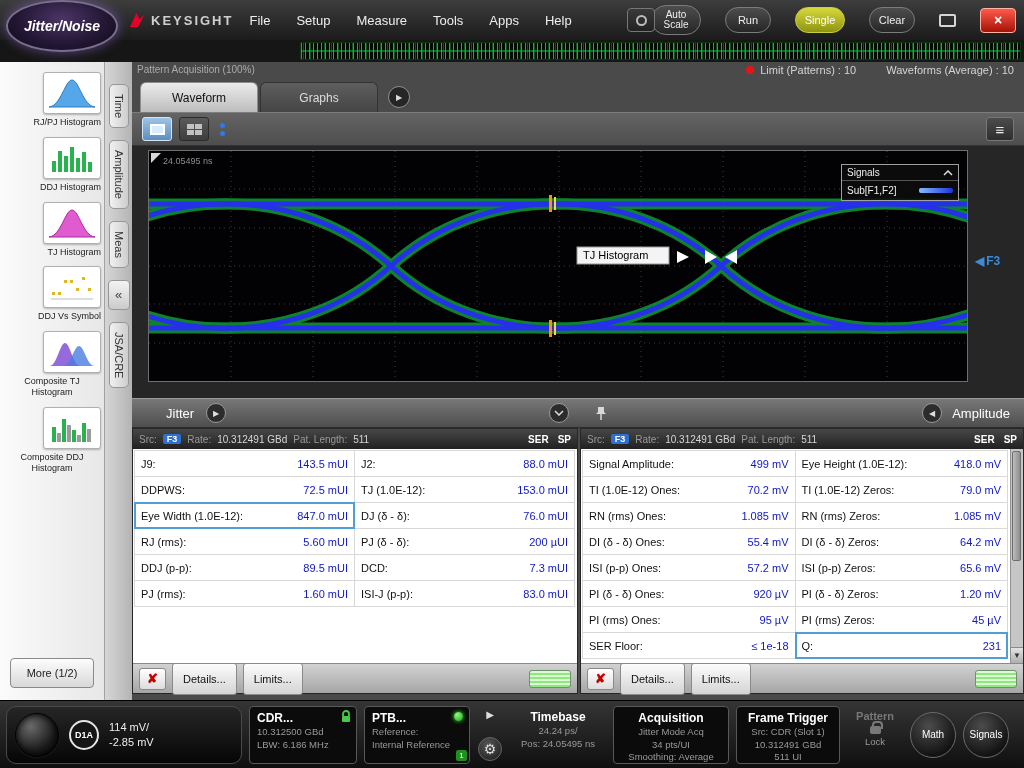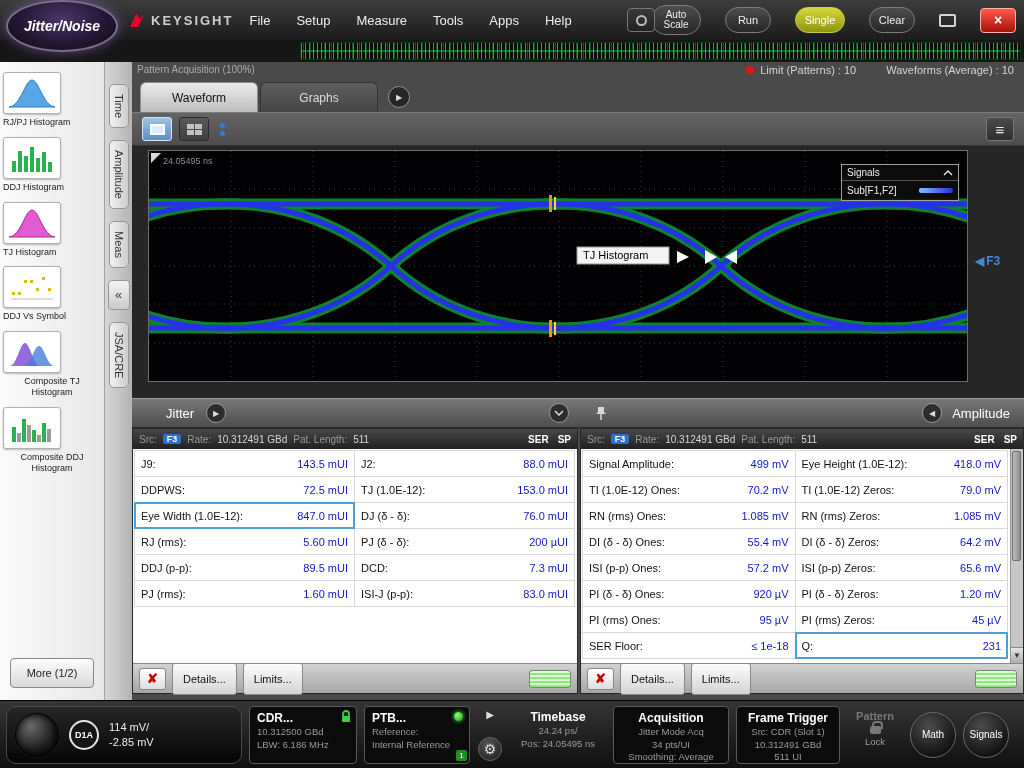--- a/index.html
+++ b/index.html
@@ -43,21 +43,21 @@
                background-color:#030c03; border:1px solid #123312;
                background-image:
                  repeating-linear-gradient(90deg, rgba(0,220,60,.85) 0 1px, transparent 1px 4px),
                  repeating-linear-gradient(90deg, transparent 0 2px, rgba(0,180,40,.45) 2px 3px, transparent 3px 7px),
                  linear-gradient(180deg, transparent 42%, rgba(0,255,80,.4) 47% 53%, transparent 58%); }
 
   
   #sidebar { position:absolute; left:0; top:62px; width:132px; height:638px;
              background:linear-gradient(90deg,#fbfbfb,#e2e2e2); display:flex; z-index:3; }
   #sidebar-items { width:104px; display:flex; flex-direction:column; align-items:center; padding-top:10px; gap:9px; }
-  .sb-item { width:98px; display:flex; flex-direction:column; align-items:flex-start; cursor:pointer; }
+  .sb-item { width:98px; display:flex; flex-direction:column; align-items:flex-end; cursor:pointer; }
   .sb-icon { width:58px; height:42px; background:#fff; border:1px solid #b0b0b0; border-radius:3px;
              display:flex; align-items:center; justify-content:center; box-shadow:0 1px 2px rgba(0,0,0,.25); }
   .sb-label { font-size:9px; color:#222; text-align:center; margin-top:3px; line-height:1.2; }
   #more-btn { margin-top:auto; margin-bottom:12px; width:84px; height:30px;
               background:linear-gradient(#fdfdfd,#d8d8d8); border:1px solid #8a8a8a; border-radius:4px;
               font-size:11px; color:#222; display:flex; align-items:center; justify-content:center; cursor:pointer; }
   #sidebar-tabs { width:28px; background:linear-gradient(90deg,#d6d6d6,#b4b4b4); border-left:1px solid #a2a2a2;
                   display:flex; flex-direction:column; align-items:center; padding-top:22px; gap:12px; }
   .vtab { writing-mode:vertical-rl; font-size:11px; color:#333; background:linear-gradient(90deg,#f1f1f1,#cdcdcd);
           border:1px solid #979797; border-radius:5px; padding:9px 3px; cursor:pointer; }

